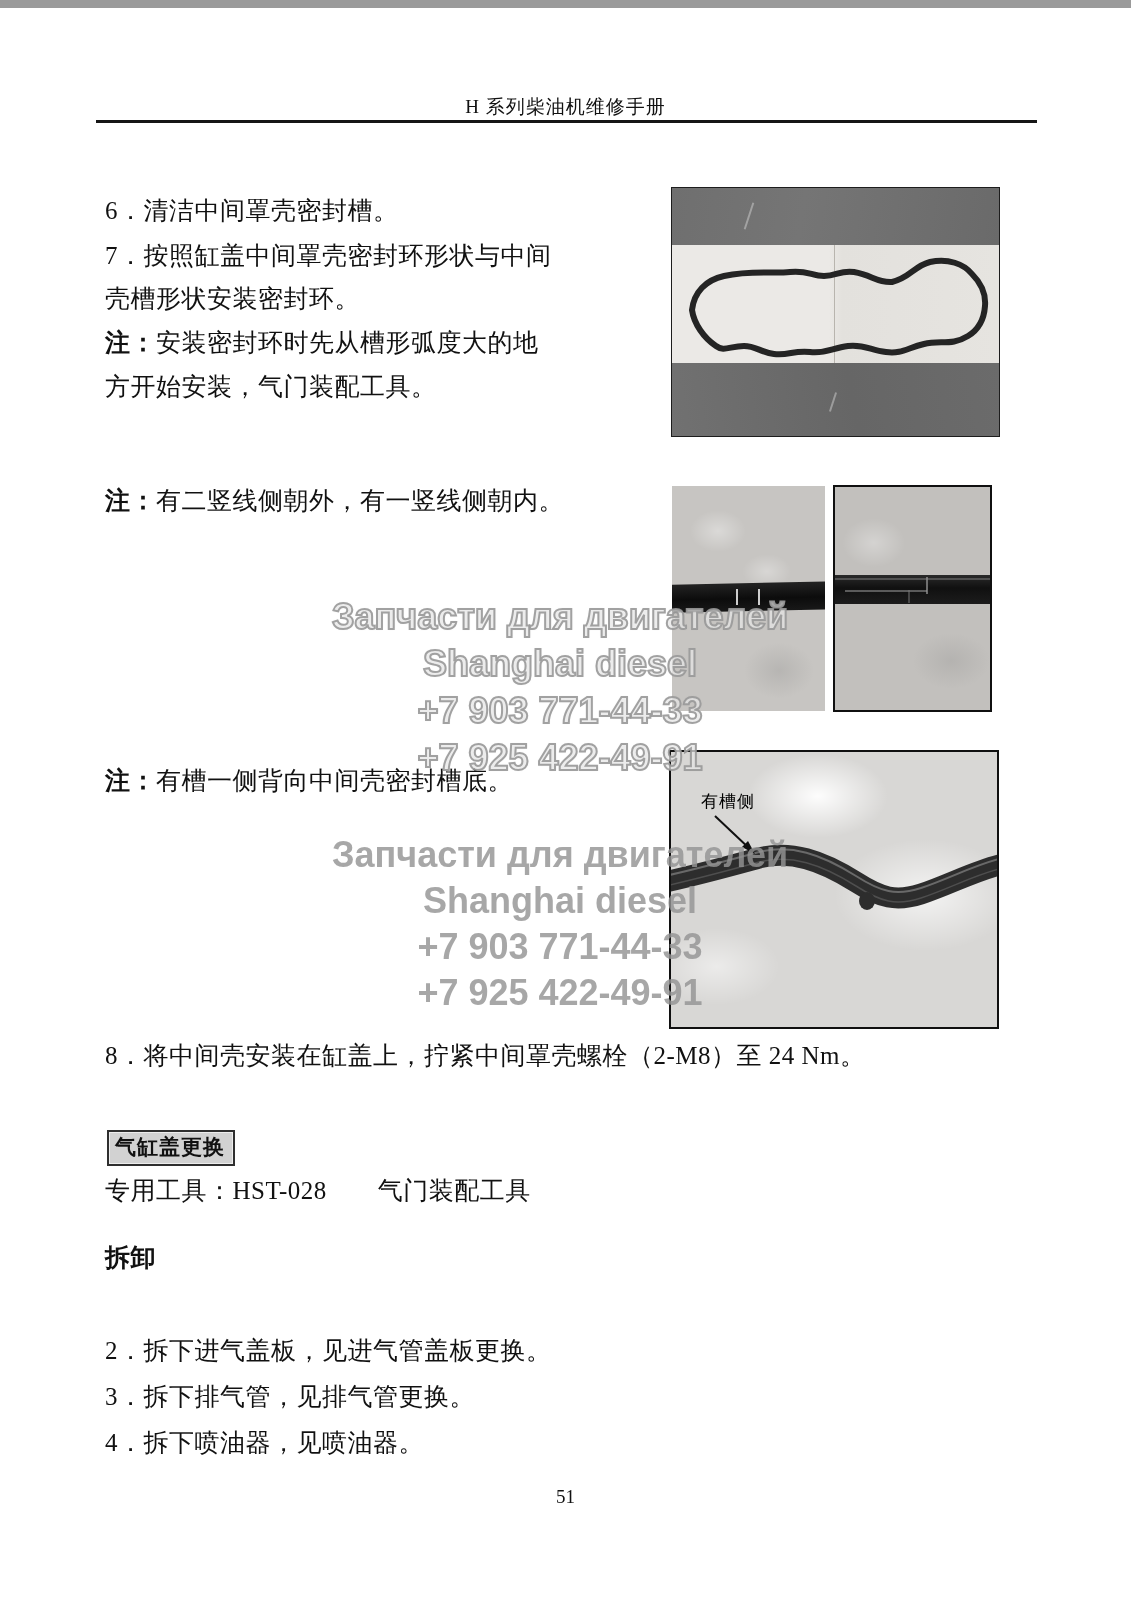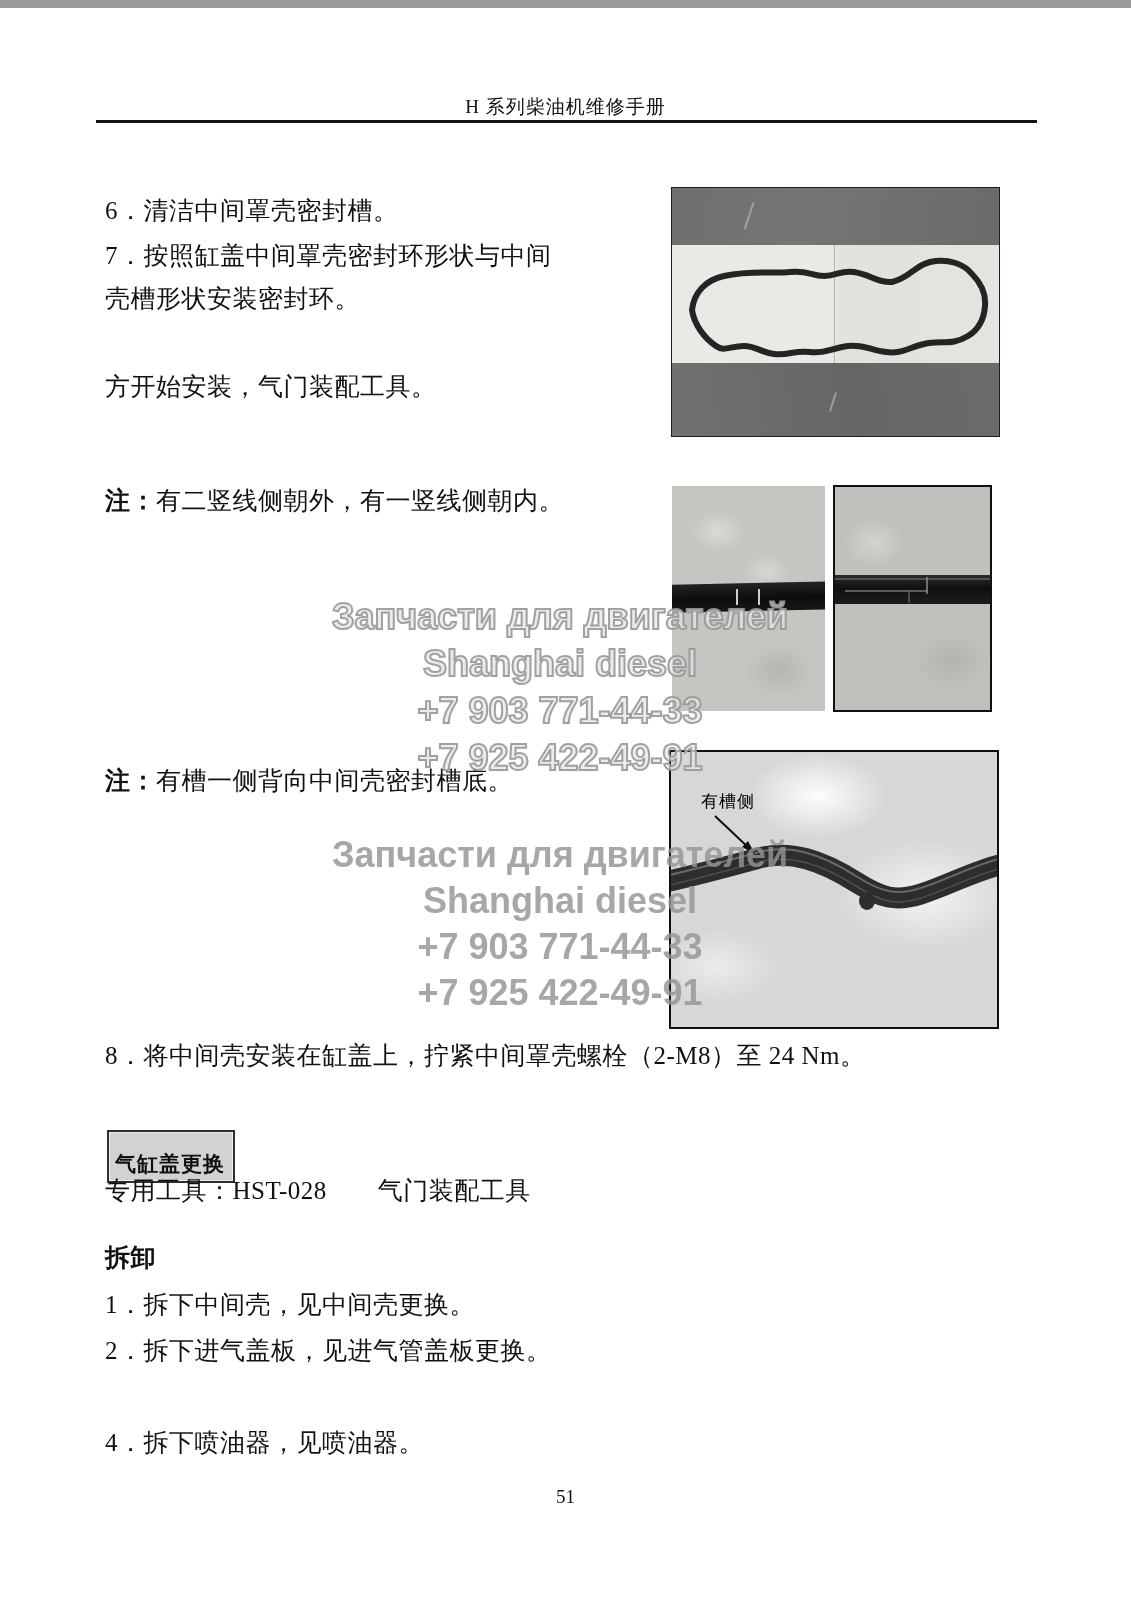--- a/index.html
+++ b/index.html
@@ -10,21 +10,21 @@
   }
   .abs{position:absolute;}
   
   .header-title{top:86px;left:0;width:100%;text-align:center;font-size:19px;letter-spacing:1px;}
   .header-rule{top:112px;left:96px;width:941px;height:3px;background:#161616;}
   
   .tline{left:105px;font-size:25px;letter-spacing:0.5px;white-space:nowrap;}
   .blabel{font-weight:bold;}
   
   .section-box{
-    left:107px;top:1122px;padding:18px 8px 3px 6px;
+    left:107px;top:1122px;padding:1px 8px 3px 6px;
     border:2px solid #2f2f2f;background:#d2d2d2;
     box-shadow:inset 0 0 0 1px #ededed;
     font-size:21px;font-weight:bold;letter-spacing:1px;
   }
   .bold-heading{font-weight:bold;}
   
   .fig{overflow:hidden;}
   .fig1{left:671px;top:179px;width:327px;height:248px;border:1px solid #1d1d1d;}
   .fig1 .band-top{position:absolute;top:0;left:0;width:100%;height:57px;
      background:linear-gradient(100deg,#6f6f6f 0%,#757575 40%,#6a6a6a 100%);}
@@ -80,33 +80,34 @@
 
 <div class="page">
 
   <div class="abs header-title">H 系列柴油机维修手册</div>
   <div class="abs header-rule"></div>
 
   <div class="abs tline" style="top:186px">6．清洁中间罩壳密封槽。</div>
   <div class="abs tline" style="top:231px">7．按照缸盖中间罩壳密封环形状与中间</div>
   <div class="abs tline" style="top:274px">壳槽形状安装密封环。</div>
 
+  <div class="abs tline" style="top:318px"><span class="blabel">注：</span><span>安装密封环时先从槽形弧度大的地</span></div>
   <div class="abs tline" style="top:362px">方开始安装，气门装配工具。</div>
 
   <div class="abs tline" style="top:476px"><span class="blabel">注：</span><span>有二竖线侧朝外，有一竖线侧朝内。</span></div>
 
   <div class="abs tline" style="top:756px"><span class="blabel">注：</span><span>有槽一侧背向中间壳密封槽底。</span></div>
 
   <div class="abs tline" style="top:1031px">8．将中间壳安装在缸盖上，拧紧中间罩壳螺栓（2-M8）至 24 Nm。</div>
 
   <div class="abs section-box">气缸盖更换</div>
   <div class="abs tline" style="top:1166px">专用工具：HST-028　　气门装配工具</div>
   <div class="abs tline bold-heading" style="top:1233px">拆卸</div>
-  <div class="abs tline" style="top:1280px">1．拆下中间壳，见中间壳更换。</div>
   <div class="abs tline" style="top:1326px">2．拆下进气盖板，见进气管盖板更换。</div>
+  <div class="abs tline" style="top:1372px">3．拆下排气管，见排气管更换。</div>
   <div class="abs tline" style="top:1418px">4．拆下喷油器，见喷油器。</div>
 
   <div class="abs fig fig1">
     <div class="band-top"></div>
     <div class="band-paper"></div>
     <div class="paper-fold"></div>
     <div class="band-bottom"></div>
     <div class="scratch" style="left:76px;top:14px;"></div>
     <div class="scratch" style="left:160px;top:204px;height:20px;"></div>
     <svg width="327" height="248" viewBox="0 0 327 248">

